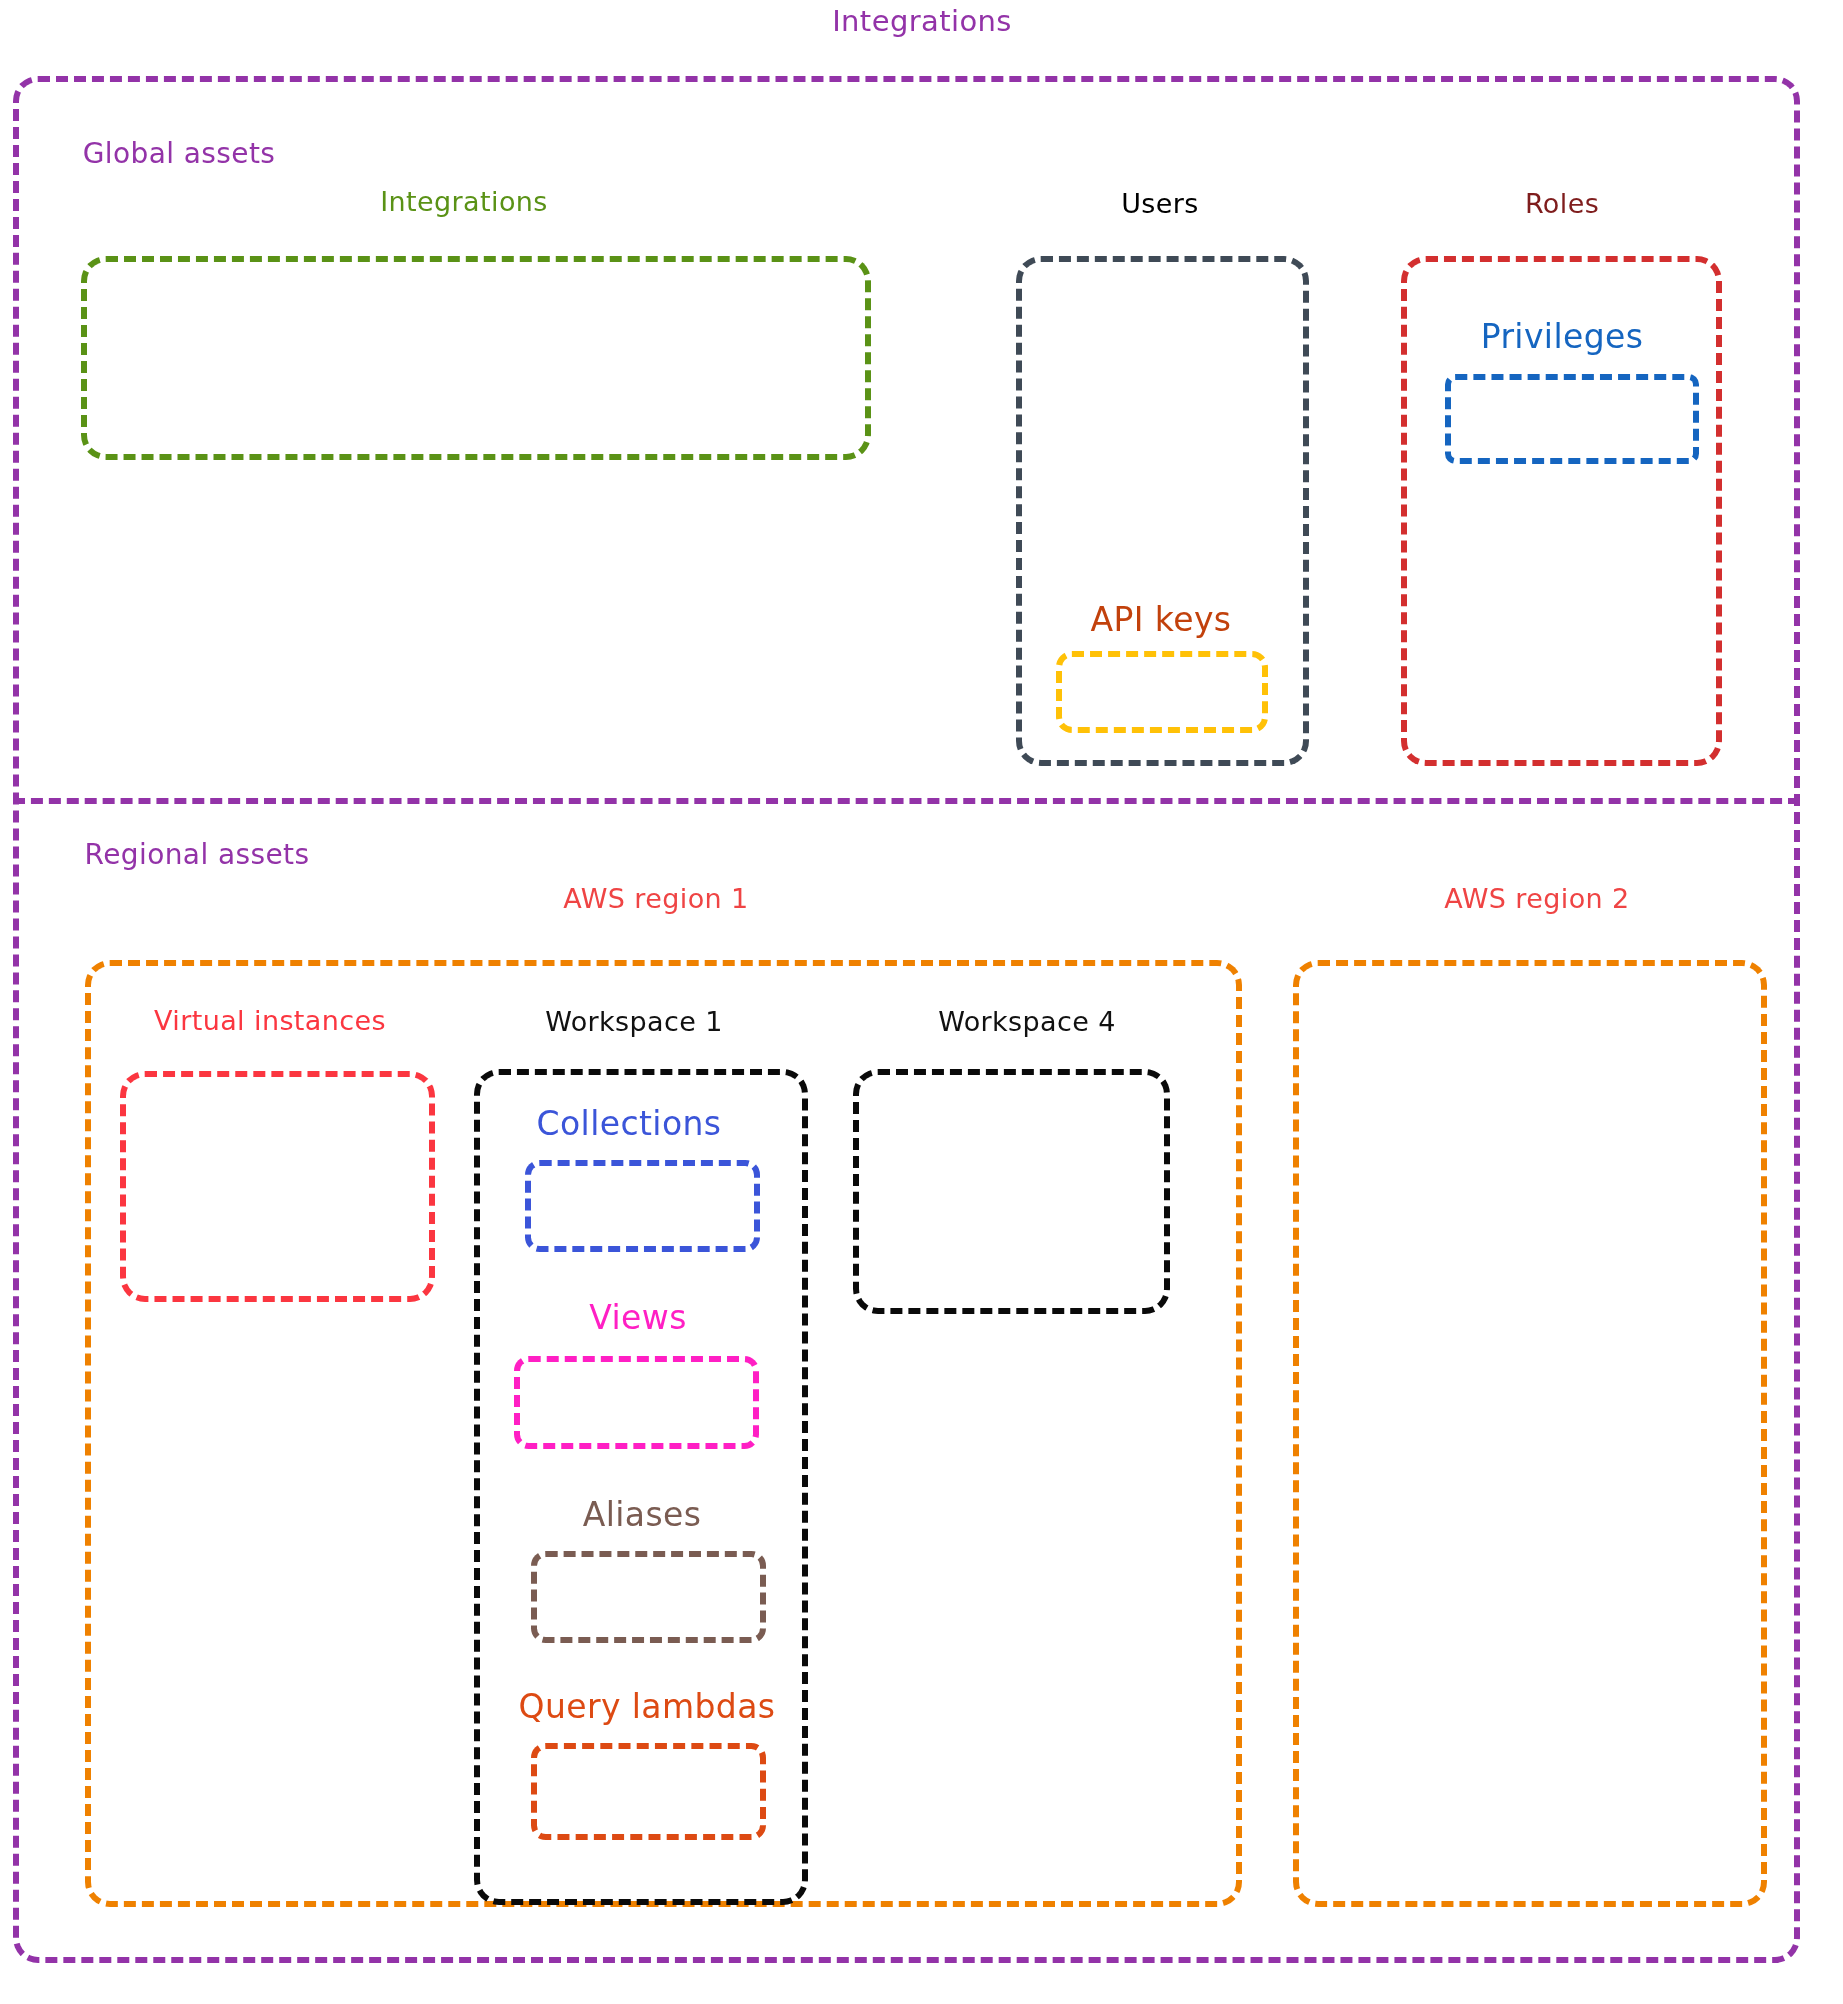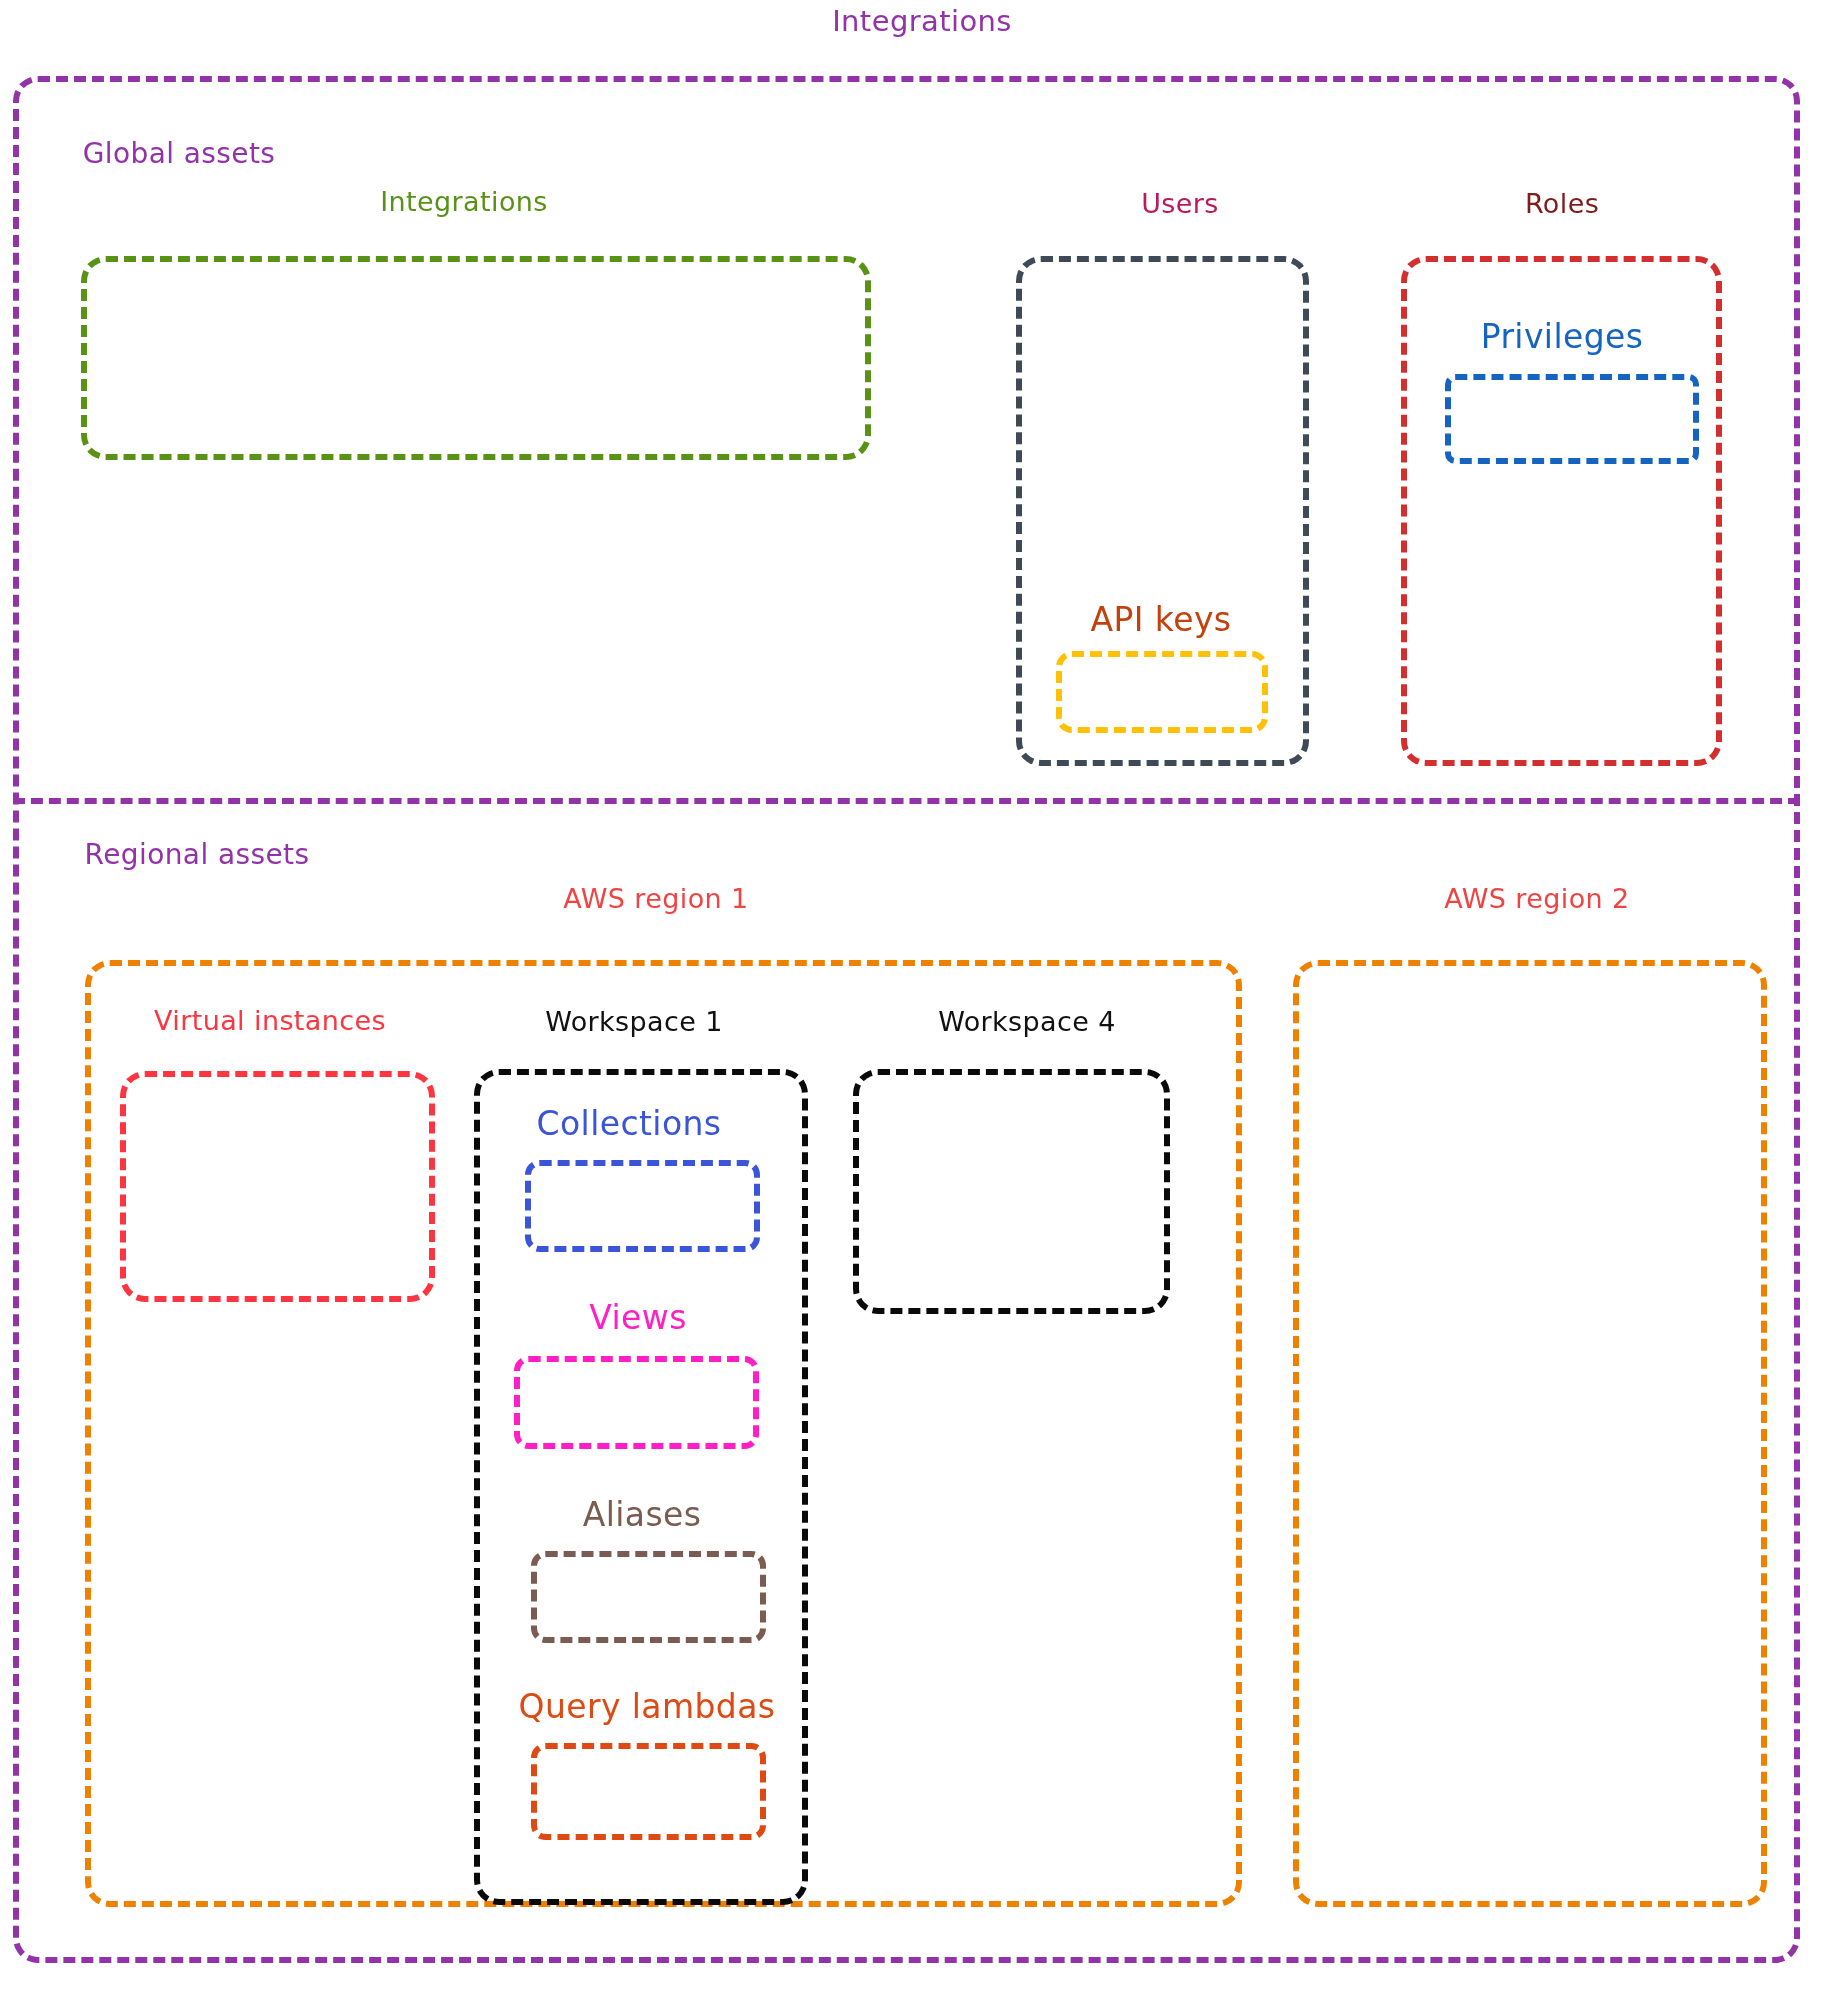--- a/index.html
+++ b/index.html
@@ -44,21 +44,21 @@
   .dash-black    { border: 6.6px dashed #0a0a0a;  border-radius: 25px; }
   .dash-tomato   { border: 6.6px dashed #fb3640;  border-radius: 25px; }
   .dash-royal    { border: 6.6px dashed #3b55d9;  border-radius: 14.7px; }
   .dash-magenta  { border: 6.6px dashed #ff1fc4;  border-radius: 14.7px; }
   .dash-brown    { border: 6.6px dashed #7a5c52;  border-radius: 14.7px; }
   .dash-darkorange { border: 6.6px dashed #dd4a13; border-radius: 14.7px; }
 
   
   .t-purple   { color: #9333a8; }
   .t-green    { color: #5a9216; }
-  .t-slate    { color: #be185d; margin-left: 20px; }
+  .t-slate    { color: #000000; }
   .t-red      { color: #7f1d1d; }
   .t-blue     { color: #1565c0; }
   .t-yellow   { color: #c2410c; }
   .t-orange   { color: #ef4444; }
   .t-black    { color: #111111; }
   .t-tomato   { color: #fb3640; }
   .t-royal    { color: #3b55d9; }
   .t-magenta  { color: #ff1fc4; }
   .t-brown    { color: #7a5c52; }
   .t-darkorange { color: #dd4a13; }

